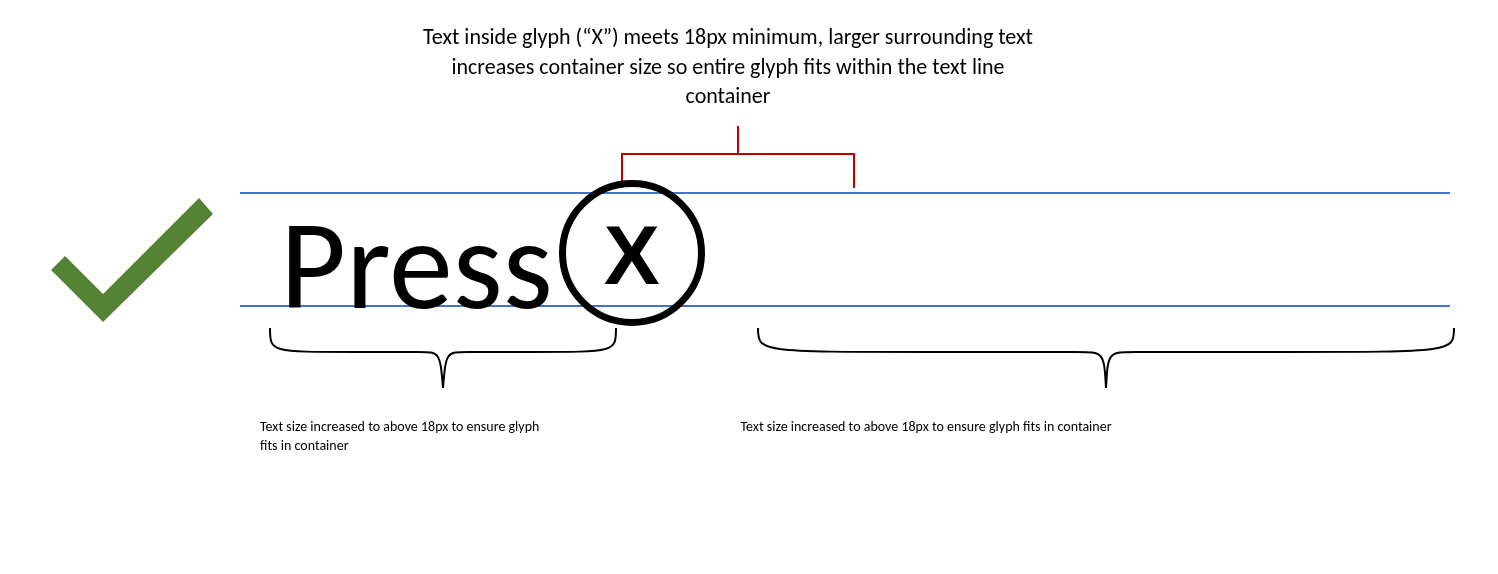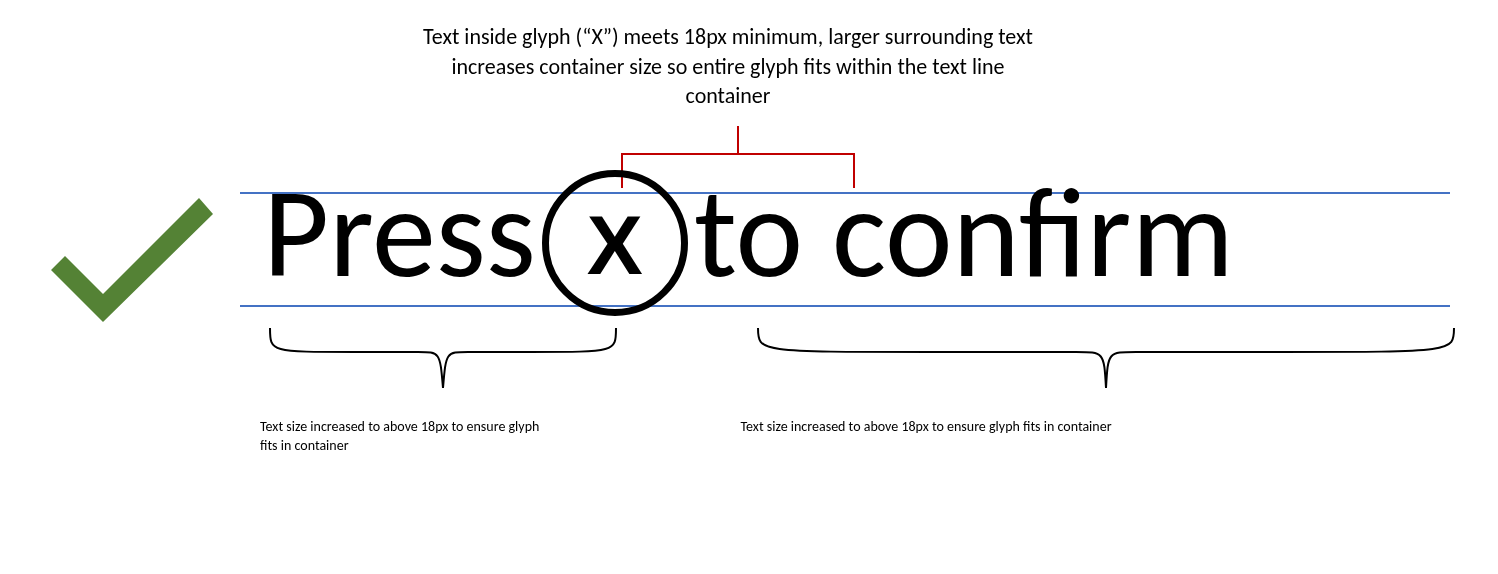--- a/index.html
+++ b/index.html
@@ -52,25 +52,25 @@
   .blue-bot { left: 240px; top: 305px; width: 1210px; }
 
   
   .check {
     left: 45px;
     top: 192px;
   }
 
   
   .example-row {
-    left: 263px;
+    left: 280px;
     top: 168px;
     height: 160px;
     display: flex;
-    align-items: flex-start;
+    align-items: flex-end;
   }
   .big-text {
     font-size: 128px;
     line-height: 1;
     letter-spacing: 0px;
     font-weight: 400;
     color: #000000;
   }
   .glyph-wrap {
     position: relative;
@@ -143,21 +143,20 @@
 
   <div class="abs example-row">
     <span class="big-text">Press</span>
 
     <span class="glyph-wrap">
       <span class="glyph-circle">
         <span class="glyph-letter">X</span>
       </span>
     </span>
 
-    <span class="big-text">to confirm</span>
   </div>
 
   <svg class="abs brace-left" width="350" height="64">
     <path d="M2 2
              C2 26, 2 26, 88 26
              L150 26
              C172 26, 172 26, 175 62
              C178 26, 178 26, 200 26
              L262 26
              C348 26, 348 26, 348 2" fill="none" stroke="#000000" stroke-width="2"></path>

